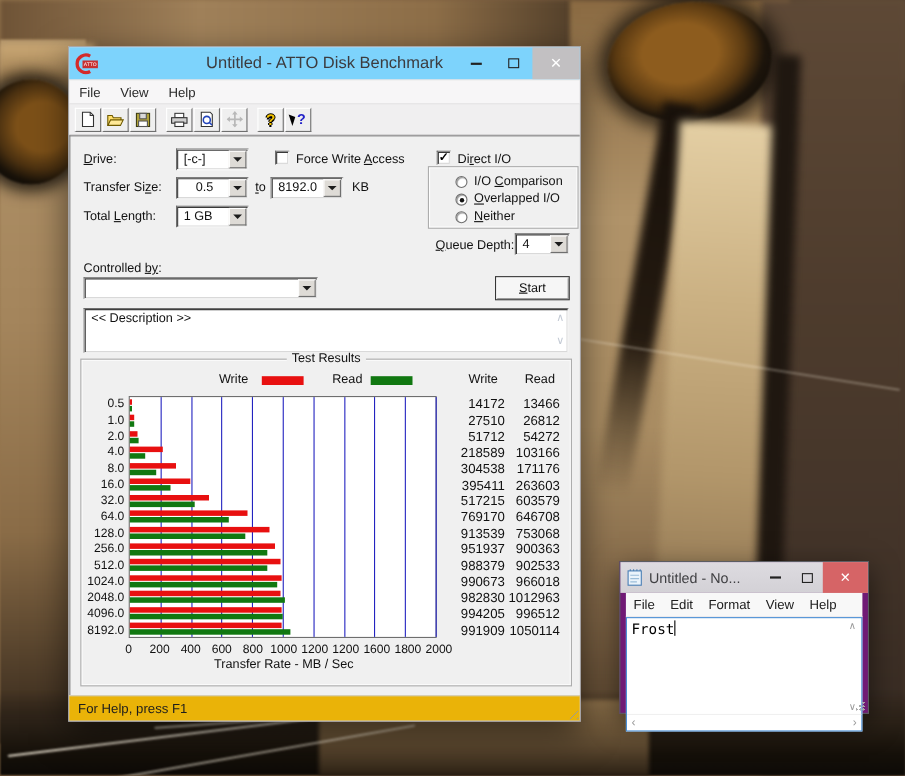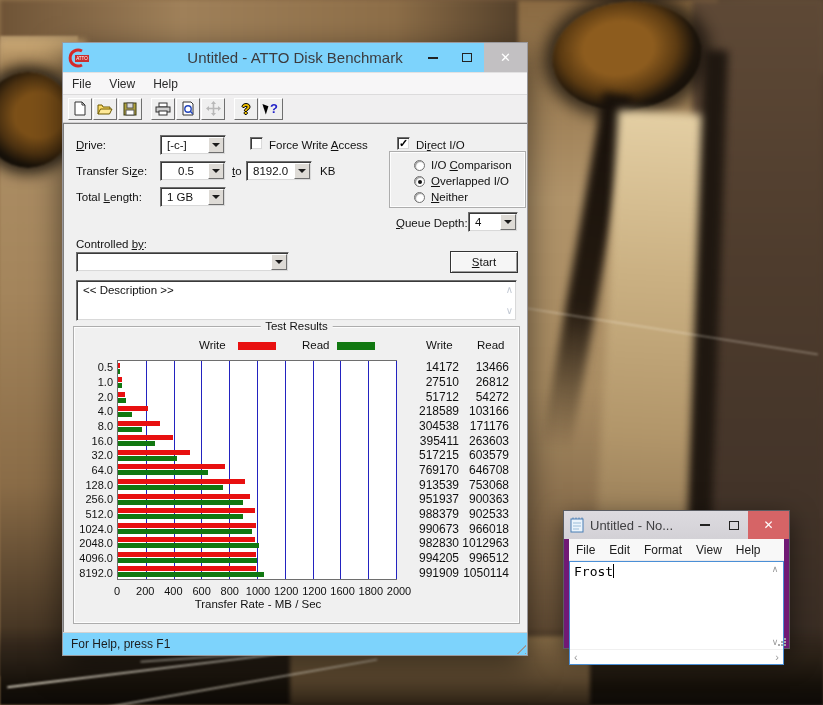--- a/index.html
+++ b/index.html
@@ -80,21 +80,21 @@
   .gridline { position:absolute; top:0; bottom:0; width:1px; background:#2323c0; }
   .plot-row { flex-direction:column; align-items:flex-start; justify-content:center; gap:1px; z-index:1; }
   .bar { height:5px; }
   .vcol { width:62px; height:220px; display:flex; flex-direction:column; font-size:12px;padding-left:48px; }
   .vcol.read { width:50px; }
   .xaxis { position:absolute; left:43px; top:258px; width:282px; height:12px; font-size:11px; }
   .xaxis span { position:absolute; transform:translateX(-50%); }
   .xlabel { position:absolute; left:43px; top:271px; width:282px; text-align:center; font-size:11.5px; }
   .colhead { position:absolute; top:12px; font-size:11.5px; }
 
-  .atto-statusbar { height:23px; background:#7dd3fc; border-top:1px solid #d2d2d2; position:relative; font-size:12px; color:#1d1d1d; padding:4px 0 0 8px; }
+  .atto-statusbar { height:23px; background:#eab308; border-top:1px solid #d2d2d2; position:relative; font-size:12px; color:#1d1d1d; padding:4px 0 0 8px; }
   .grip { position:absolute; right:1px; bottom:1px; width:13px; height:13px; background:repeating-linear-gradient(135deg, transparent 0 2px, #9a9a9a 2px 3px, transparent 3px 5px); clip-path:polygon(100% 0, 100% 100%, 0 100%); }
 
   
   .notepad { position:absolute; left:563px; top:510px; width:227px; height:139px; background:#701a75; border:1px solid #5b5d63; box-shadow:0 8px 24px rgba(0,0,0,.55); z-index:3; padding:0 5px 5px 5px; }
   .np-titlebar { height:28px; display:flex; align-items:center; color:#3f3f42; font-size:13px; position:relative; background:linear-gradient(180deg,#dddbe0,#d3d1d6); margin:0 -5px; padding:0 0 0 6px; }
   .np-title { margin-left:5px; white-space:nowrap; overflow:hidden; }
   .np-caps { position:absolute; right:0; top:0; height:28px; display:flex; }
   .np-capbtn { width:29px; display:flex; align-items:center; justify-content:center; }
   .np-close { width:41px; background:#d66466; color:#fff; font-size:12px; }
   .np-inner { border:1px solid #4a8fd6; background:#fff; height:104px; display:flex; flex-direction:column; }

